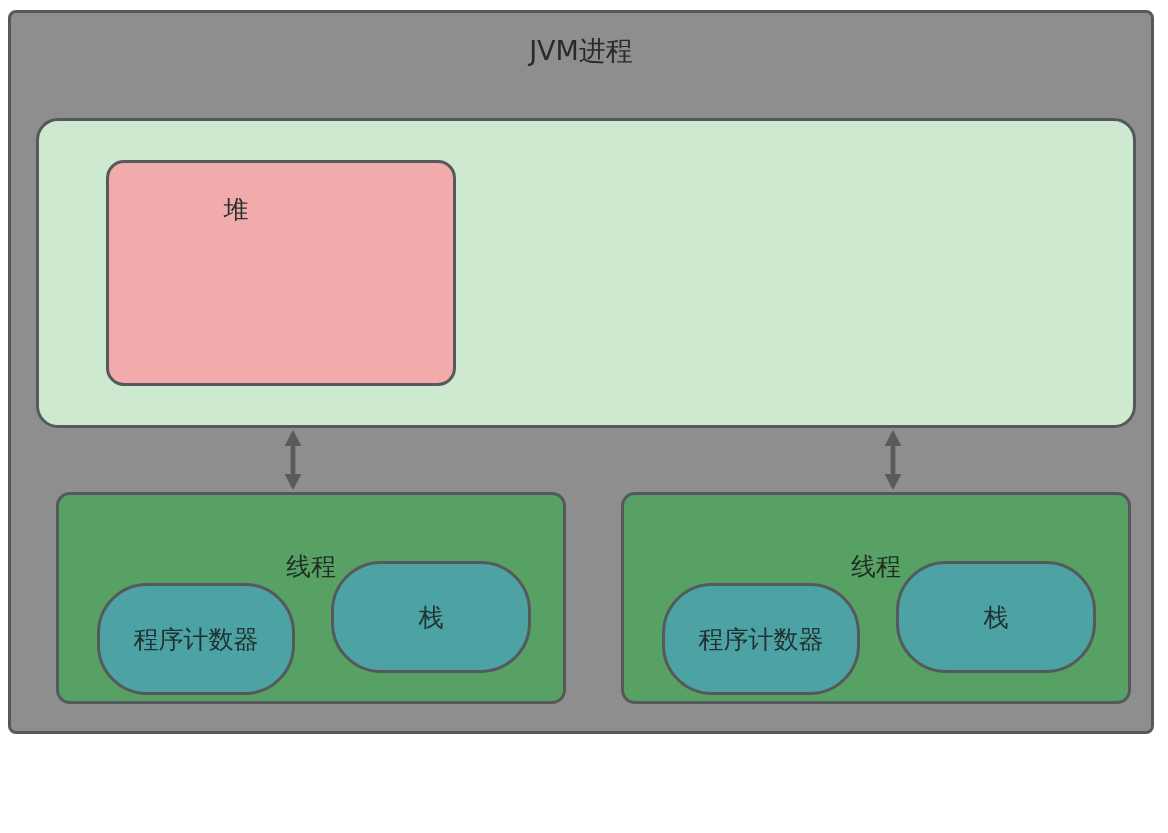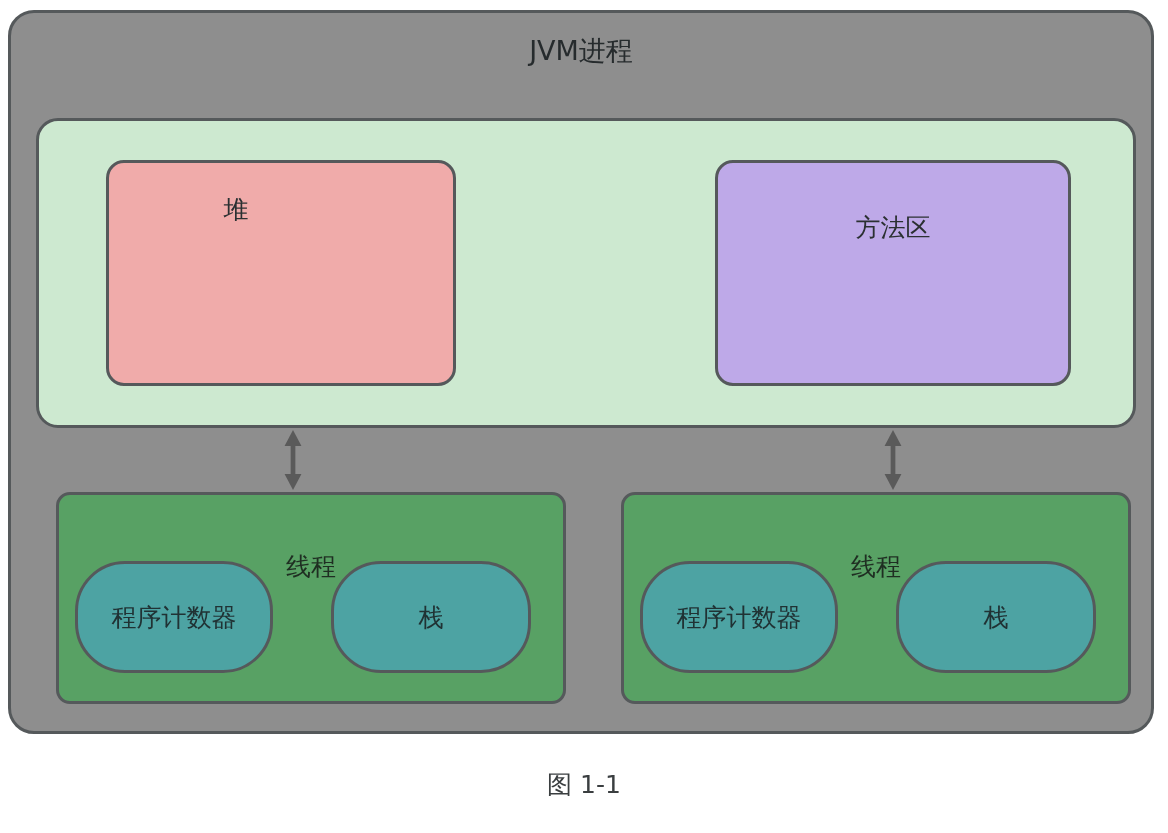--- a/index.html
+++ b/index.html
@@ -17,21 +17,21 @@
     color: var(--text, #2e3233);
   }
   .outer-box {
     position: absolute;
     left: 8px;
     top: 10px;
     width: 1146px;
     height: 724px;
     background: var(--outer-fill, #8e8e8e);
     border: 3px solid var(--border, #55595b);
-    border-radius: 26px;
+    border-radius: 8px;
     box-sizing: border-box;
   }
   .outer-title {
     position: absolute;
     left: 0;
     top: 20px;
     width: 100%;
     text-align: center;
     font-size: 27px;
     color: #262b2d;
@@ -117,21 +117,21 @@
     background: var(--pill-fill, #4da3a3);
     border: 3px solid var(--border, #55595b);
     border-radius: 50px;
     box-sizing: border-box;
     display: flex;
     align-items: center;
     justify-content: center;
     font-size: 25px;
     color: #203234;
   }
-  .pill-pc    { left: 16px;  width: 198px; }
+  .pill-pc    { left: 38px;  width: 198px; margin-top: 22px; }
   .pill-stack { left: 272px; width: 200px; }
   .figure-caption {
     position: absolute;
     left: 0;
     top: 768px;
     width: 100%;
     text-align: center;
     font-size: 25px;
     color: #3a3e40;
   }
@@ -141,23 +141,20 @@
 
 <div class="canvas">
 
   <div class="outer-box">
 
     <div class="outer-title">JVM进程</div>
 
     <div class="memory-box">
       <div class="heap-box">
         <div class="box-label">堆</div>
-      </div>
-      <div class="method-box">
-        <div class="box-label">方法区</div>
       </div>
     </div>
 
     <div class="arrow arrow-left">
       <svg viewBox="0 0 26 64" aria-hidden="true">
         <line x1="13" y1="12" x2="13" y2="52" stroke="currentColor" stroke-width="5"></line>
         <polygon points="13,0 4,17 22,17" fill="currentColor"></polygon>
         <polygon points="13,64 4,47 22,47" fill="currentColor"></polygon>
       </svg>
     </div>
@@ -177,15 +174,14 @@
     </div>
 
     <div class="thread-box thread-box-right">
       <div class="thread-label">线程</div>
       <div class="pill pill-pc">程序计数器</div>
       <div class="pill pill-stack">栈</div>
     </div>
 
   </div>
 
-  <div class="figure-caption">图 1-1</div>
 
 </div>
 
 </body></html>

